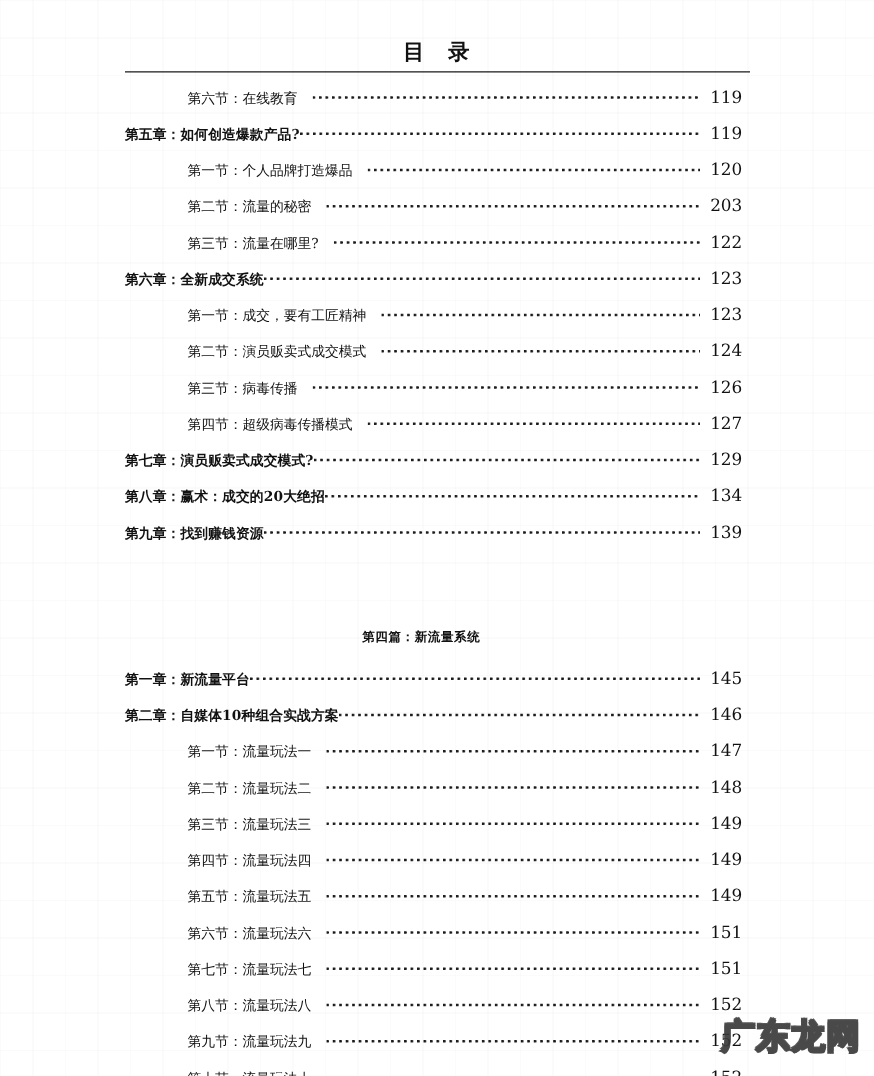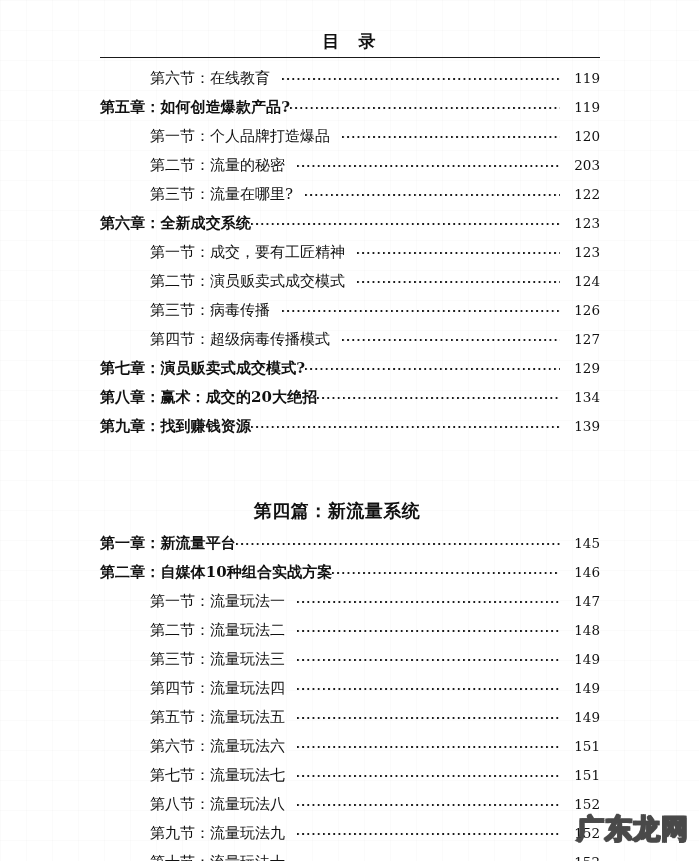--- a/index.html
+++ b/index.html
@@ -65,21 +65,21 @@
 
   .toc-row {
     display: flex;
     align-items: baseline;
     height: 29px;
     line-height: 29px;
     white-space: nowrap;
   }
 
   .toc-row .label {
-    font-size: 15px;
+    font-size: 11px;
     color: #111;
     flex: 0 0 auto;
   }
 
   .toc-row .leader {
     flex: 1 1 auto;
     overflow: hidden;
     height: 13px;
     position: relative;
     margin: 0 2px;
@@ -91,21 +91,21 @@
     right: 0;
     bottom: 3px;
     height: 2px;
     background-image: radial-gradient(circle at 1px 1px, #1b1b1b 1px, rgba(0,0,0,0) 1.3px);
     background-size: 5.2px 2px;
     background-repeat: repeat-x;
   }
 
   .toc-row .page-no {
     flex: 0 0 38px;
-    text-align: right;
+    text-align: center;
     font-size: 13.5px;
     color: #111;
     font-family: "DejaVu Serif", "Liberation Serif", serif;
   }
 
   
   .toc-row.level-chapter .label {
     font-weight: bold;
     letter-spacing: 0.1px;
   }
@@ -119,21 +119,21 @@
   }
   .toc-row.level-section .leader {
     margin-left: 12px;
   }
 
   
   .part-heading {
     height: 29px;
     line-height: 29px;
     text-align: center;
-    font-size: 18px;
+    font-size: 10px;
     font-weight: bold;
     color: #111;
     letter-spacing: 0.5px;
     margin-top: 26px;
     margin-bottom: 4px;
     padding-right: 26px;
   }
 
   .spacer-row { height: 29px; }
 

